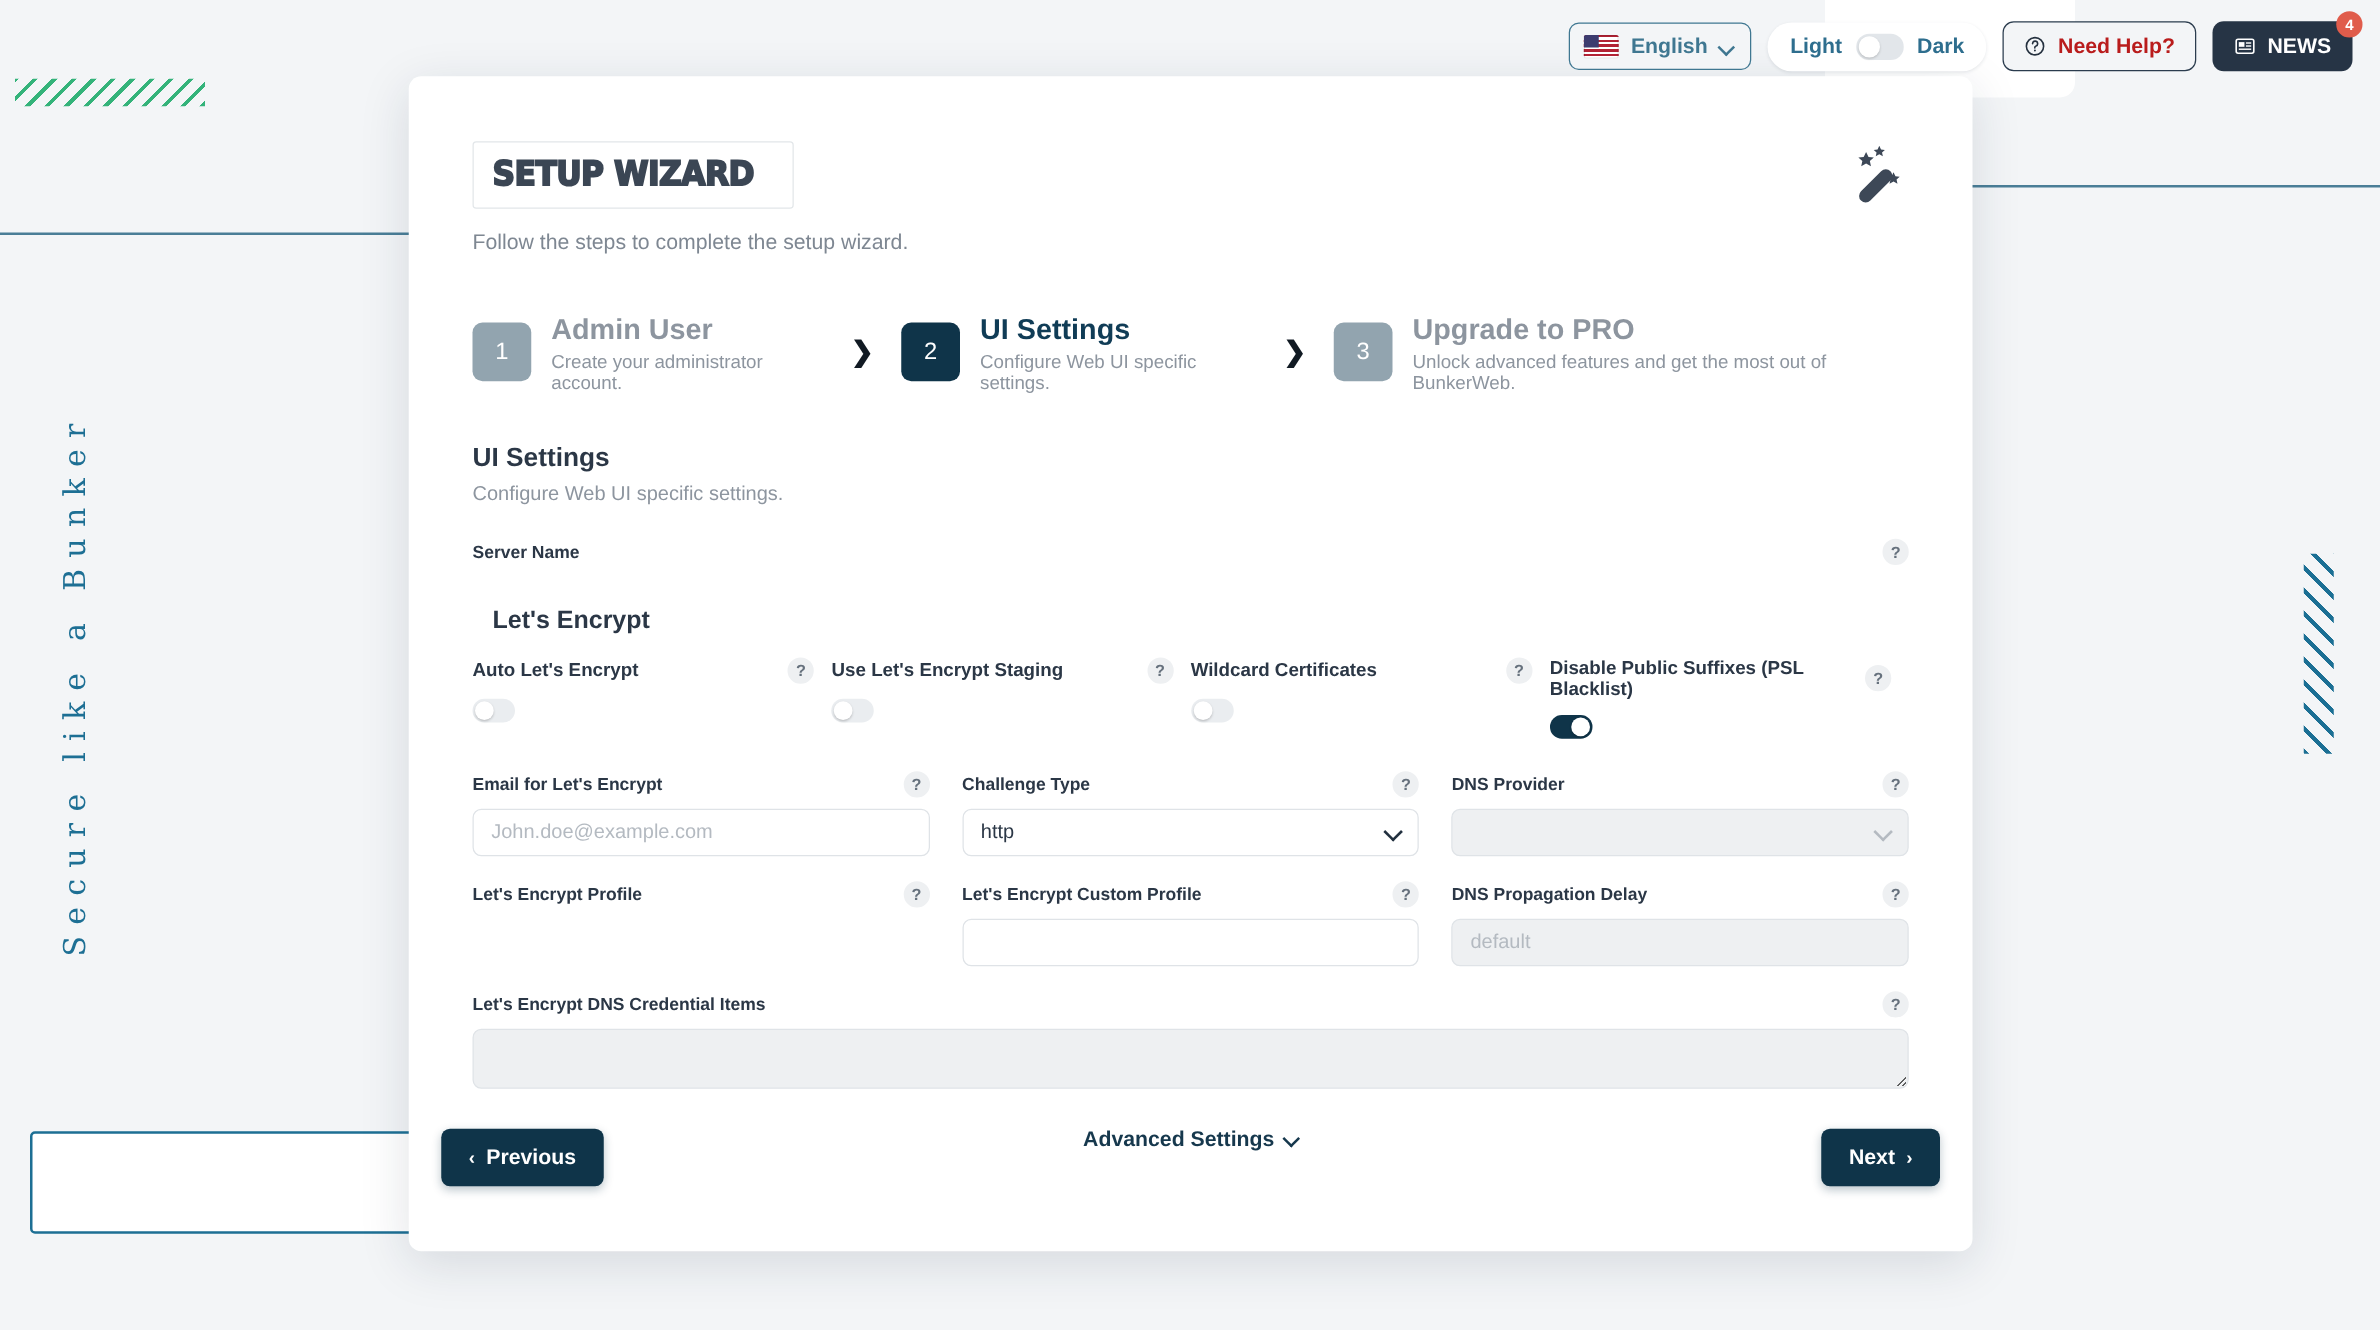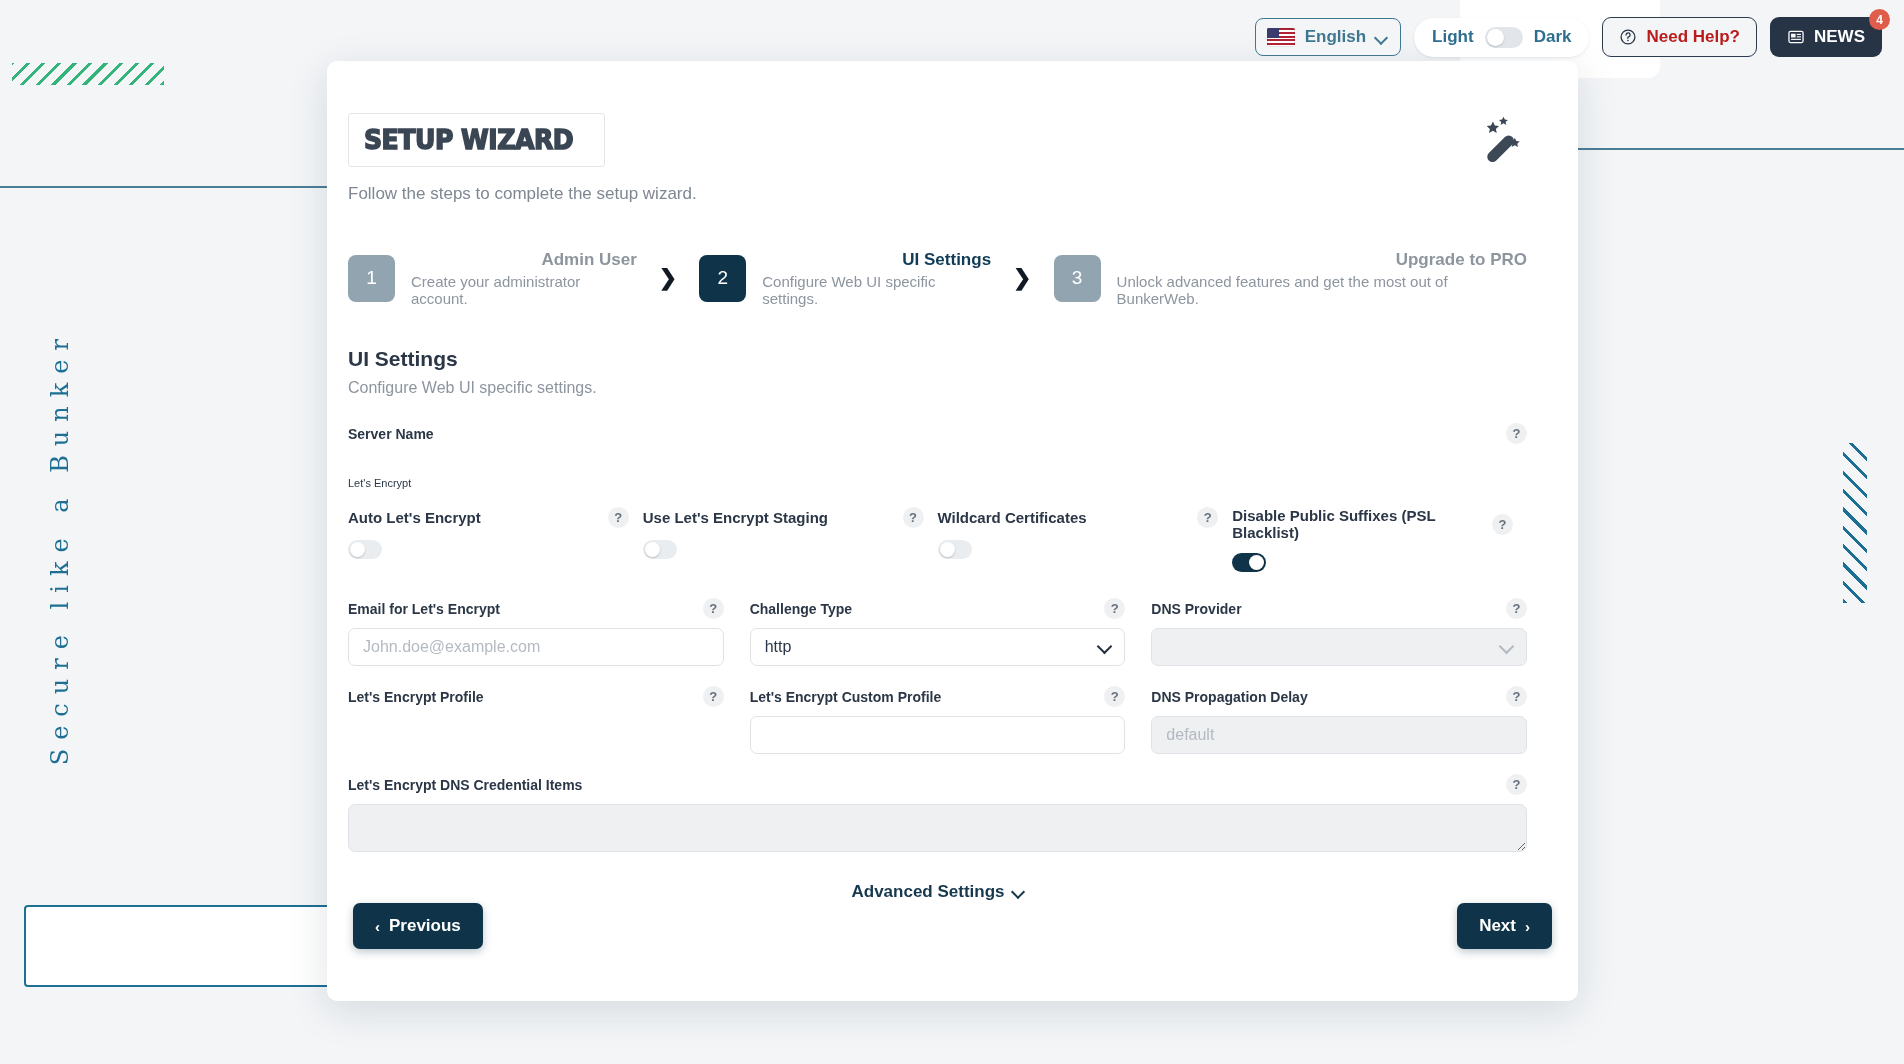--- a/index.html
+++ b/index.html
@@ -123,21 +123,21 @@
   .modal {
     position: absolute;
     left: 327px; top: 61px;
     width: 1251px; height: 940px;
     background: #ffffff;
     border-radius: 10px;
     box-shadow: 0 10px 40px rgba(20,40,60,.13);
     z-index: 30;
     overflow: hidden;
   }
-  .modal-body { padding: 52px 51px 0 21px; position: relative; }
+  .modal-body { padding: 52px 51px 0 51px; position: relative; }
 
   .logo-box {
     display: inline-block;
     border: 1px solid #e2e6e9;
     border-radius: 3px;
     padding: 10px 15px 11px 15px;
   }
   .logo-text {
     font-family: "DejaVu Sans", sans-serif;
     font-weight: 700;
@@ -167,21 +167,21 @@
   }
   .step { display: flex; align-items: center; gap: 16px; }
   .step-num {
     width: 47px; height: 47px; border-radius: 8px;
     display: flex; align-items: center; justify-content: center;
     font-size: 19px; font-weight: 500; color: #ffffff;
     flex: 0 0 auto;
   }
   .step-num.inactive { background: #92a4af; }
   .step-num.active { background: #0f3449; }
-  .step-title { font-size: 17px; font-weight: 700; line-height: 1.25; text-align: right; }
+  .step-title { font-size: 23px; font-weight: 700; line-height: 1.25; }
   .step-title.inactive { color: #8d959f; }
   .step-title.active { color: #103c56; }
   .step-desc { font-size: 15px; color: #8d959f; margin-top: 3px; }
   .step-arrow {
     margin: 0 22px;
     color: #111a23;
     font-size: 22px; font-weight: 900;
     display: inline-block;
   }
 
@@ -232,21 +232,21 @@
     width: 9px; height: 9px;
     border-right: 2.4px solid #22303f; border-bottom: 2.4px solid #22303f;
     transform: rotate(45deg);
   }
   .select-wrap.disabled .chev-down::after {
     border-color: #b4bac1;
   }
 
   .group-title {
     margin-top: 33px; margin-bottom: 18px;
-    font-size: 11px; font-weight: 400; color: #2b3746;
+    font-size: 20px; font-weight: 700; color: #2b3746; margin-left: 16px;
   }
   .toggle-grid {
     display: grid;
     grid-template-columns: repeat(4, 1fr);
     column-gap: 0;
   }
   .toggle-item { }
   .toggle-head {
     display: flex; align-items: center; justify-content: space-between;
     padding-right: 14px;

